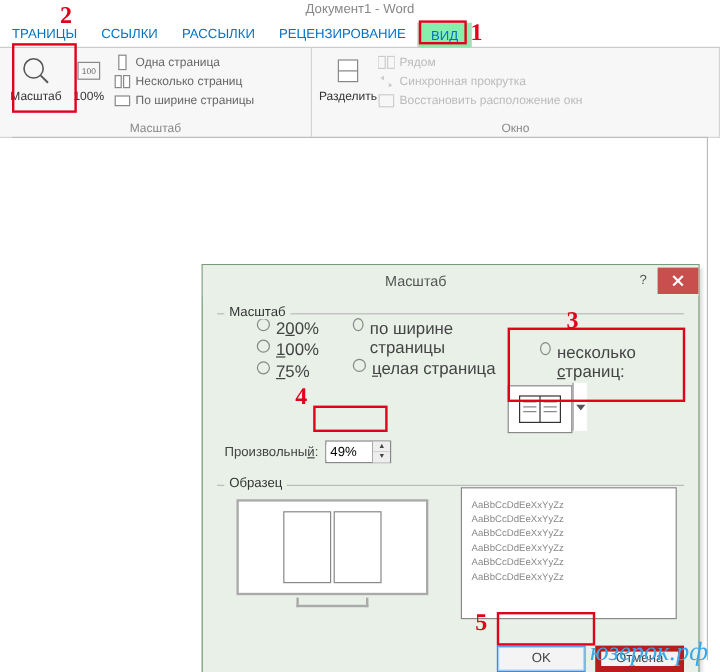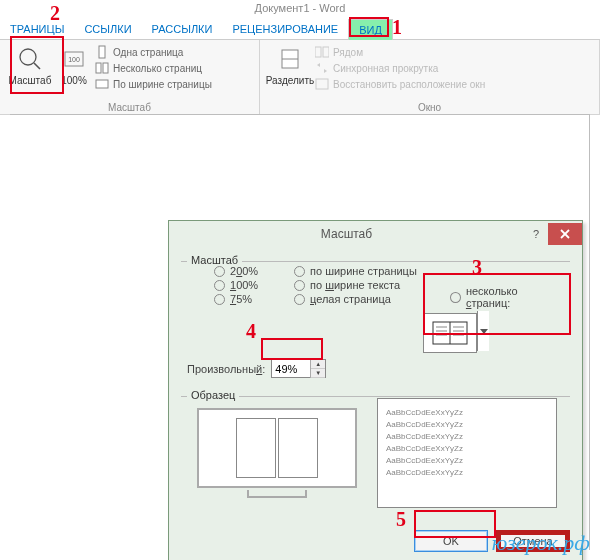--- a/index.html
+++ b/index.html
@@ -30,40 +30,40 @@
   .dlg-title { display: flex; align-items: center; height: 26px; background: #e8f0e8; }
   .dlg-title .tt { flex: 1; text-align: center; font-size: 12px; color: #555; }
   .dlg-help { width: 24px; text-align: center; color: #555; cursor: pointer; }
   .dlg-close { width: 34px; height: 22px; background: #c84f4e; display: flex; align-items: center; justify-content: center; cursor: pointer; }
   .dlg-close svg { stroke: #fff; }
   .dlg-body { padding: 8px 12px 10px 12px; }
   .field-group { position: relative; padding: 8px 6px 6px 6px; margin-bottom: 6px; }
   .field-group::before { content: ""; position: absolute; top: 6px; left: 0; right: 0; border-top: 1px solid #bbb; }
   .field-group .legend { position: absolute; top: -1px; left: 6px; background: #e8f0e8; padding: 0 4px; font-size: 11px; color: #333; z-index: 1; }
 
-  .radio-row { display: flex; align-items: center; font-size: 11px; margin: 2px 0; cursor: pointer; padding-left: 27px; }
+  .radio-row { display: flex; align-items: flex-start; font-size: 14px; margin: 2px 0; cursor: pointer; padding-left: 27px; }
   .radio-row .rdot { width: 11px; height: 11px; border: 1px solid #888; border-radius: 50%; margin-right: 5px; }
   .underline { text-decoration: underline; }
 
   .zoom-cols { display: flex; }
   .col1 { width: 80px; }
   .col2 { width: 150px; }
   .col3 { flex: 1; padding-left: 6px; margin-top: 20px; }
 
   .custom-row { display: flex; align-items: center; margin-top: 6px; }
   .custom-row .lbl { font-size: 11px; margin-right: 6px; }
   .spin-wrap { display: flex; align-items: center; border: 1px solid #888; background: #fff; height: 19px; }
   .spin-wrap input { border: none; width: 38px; font-size: 11px; padding: 0 3px; outline: none; }
   .spin-btns { display: flex; flex-direction: column; border-left: 1px solid #aaa; }
   .spin-btns div { width: 14px; height: 9px; background: #eee; display: flex; align-items: center; justify-content: center; font-size: 6px; cursor: pointer; border-bottom: 1px solid #ccc; }
 
   .pages-icon-box { border: 1px solid #888; background: #fff; width: 54px; height: 40px; margin-top: 2px; display: flex; align-items: center; justify-content: center; cursor: pointer; }
   .pages-drop { width: 12px; border-left: 1px solid #888; height: 40px; display: flex; align-items: center; justify-content: center; background: #fff; }
 
-  .sample-row { display: flex; gap: 10px; }
+  .sample-row { display: flex; gap: 10px; justify-content: space-between; }
   .monitor-frame { width: 180px; height: 110px; display: flex; flex-direction: column; align-items: center; justify-content: center; }
   .monitor-screen { width: 160px; height: 80px; border: 2px solid #aaa; background: #fff; display: flex; align-items: center; justify-content: center; gap: 2px; }
   .monitor-screen .pg { width: 40px; height: 60px; border: 1px solid #888; background: #fff; }
   .monitor-stand { width: 60px; height: 8px; border: 2px solid #aaa; border-top: none; margin-top: 2px; }
   .text-preview { width: 180px; height: 110px; border: 1px solid #888; background: #fff; padding: 8px; font-size: 8px; color: #888; line-height: 1.5; overflow: hidden; }
 
   .dlg-buttons { display: flex; justify-content: flex-end; gap: 8px; padding: 0 12px 22px 0; }
   .dlg-btn { width: 74px; height: 22px; border: 5px solid #b91c1c; background: #f4f4f4; font-size: 11px; cursor: pointer; display: flex; align-items: center; justify-content: center; }
   .dlg-btn.default { border: 1px solid #3a8dde; box-shadow: 0 0 0 1px #a6d0f5 inset; }
 
@@ -209,24 +209,20 @@
             </div>
           <div class="radio-row">
               <span class="rdot"></span>
               <span><span class="underline">7</span>5%</span>
             </div>
         </div>
         <div class="col2">
           <div class="radio-row">
               <span class="rdot"></span>
               <span>по ширине страницы</span>
-            </div>
-          <div class="radio-row">
-              <span class="rdot"></span>
-              <span>по <span class="underline">ш</span>ирине текста</span>
             </div>
           <div class="radio-row">
               <span class="rdot"></span>
               <span><span class="underline">ц</span>елая страница</span>
             </div>
         </div>
         <div class="col3">
           <div class="radio-row">
               <span class="rdot"></span>
               <span>несколько <span class="underline">с</span>траниц:</span>

